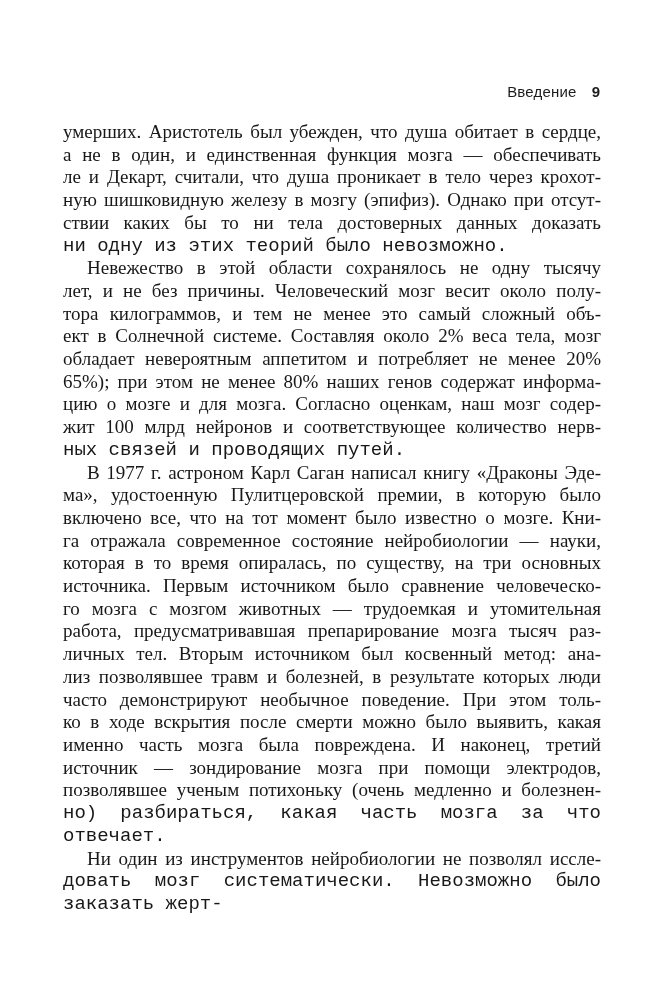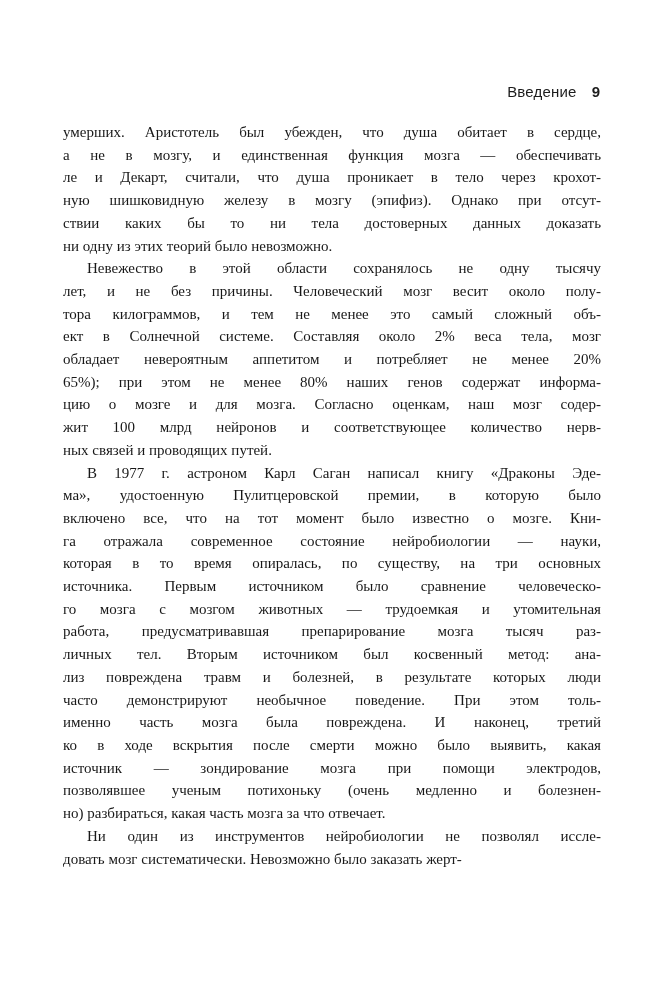--- a/index.html
+++ b/index.html
@@ -35,51 +35,52 @@
   }
   .running-head .pagenum {
     font-weight: 700;
     margin-left: 15px;
   }
   .body-text {
     position: absolute;
     top: 121px;
     left: 63px;
     width: 538px;
-    font-size: 15px;
+    font-size: 19px;
     line-height: 22.7px;
   }
   .paragraph {
     margin: 0;
     padding: 0;
   }
   .line {
     text-align: justify;
     text-align-last: justify;
     white-space: normal;
   }
   .line.last {
     text-align-last: left;
+    font-family: Liberation Mono, monospace;
   }
   .line.indent {
     text-indent: 24px;
   }
 </style>
 </head>
 <body>
 
 <div class="page">
   <div class="running-head">
     <span class="chapter">Введение</span>
     <span class="pagenum">9</span>
   </div>
   <div class="body-text" id="body-text">
       <div class="paragraph">
         <div class="line">умерших. Аристотель был убежден, что душа обитает в сердце,</div>
-        <div class="line">а не в мозгу, и единственная функция мозга — обеспечивать</div>
+        <div class="line">а не в один, и единственная функция мозга — обеспечивать</div>
         <div class="line">ле и Декарт, считали, что душа проникает в тело через крохот-</div>
         <div class="line">ную шишковидную железу в мозгу (эпифиз). Однако при отсут-</div>
         <div class="line">ствии каких бы то ни тела достоверных данных доказать</div>
         <div class="line last">ни одну из этих теорий было невозможно.</div>
       </div>
       <div class="paragraph">
         <div class="line indent">Невежество в этой области сохранялось не одну тысячу</div>
         <div class="line">лет, и не без причины. Человеческий мозг весит около полу-</div>
         <div class="line">тора килограммов, и тем не менее это самый сложный объ-</div>
         <div class="line">ект в Солнечной системе. Составляя около 2% веса тела, мозг</div>
@@ -92,24 +93,24 @@
       <div class="paragraph">
         <div class="line indent">В 1977 г. астроном Карл Саган написал книгу «Драконы Эде-</div>
         <div class="line">ма», удостоенную Пулитцеровской премии, в которую было</div>
         <div class="line">включено все, что на тот момент было известно о мозге. Кни-</div>
         <div class="line">га отражала современное состояние нейробиологии — науки,</div>
         <div class="line">которая в то время опиралась, по существу, на три основных</div>
         <div class="line">источника. Первым источником было сравнение человеческо-</div>
         <div class="line">го мозга с мозгом животных — трудоемкая и утомительная</div>
         <div class="line">работа, предусматривавшая препарирование мозга тысяч раз-</div>
         <div class="line">личных тел. Вторым источником был косвенный метод: ана-</div>
-        <div class="line">лиз повреждена травм и болезней, в результате которых люди</div>
+        <div class="line">лиз позволявшее травм и болезней, в результате которых люди</div>
         <div class="line">часто демонстрируют необычное поведение. При этом толь-</div>
+        <div class="line">ко в ходе вскрытия после смерти можно было выявить, какая</div>
         <div class="line">именно часть мозга была повреждена. И наконец, третий</div>
-        <div class="line">ко в ходе вскрытия после смерти можно было выявить, какая</div>
         <div class="line">источник — зондирование мозга при помощи электродов,</div>
         <div class="line">позволявшее ученым потихоньку (очень медленно и болезнен-</div>
         <div class="line last">но) разбираться, какая часть мозга за что отвечает.</div>
       </div>
       <div class="paragraph">
         <div class="line indent">Ни один из инструментов нейробиологии не позволял иссле-</div>
         <div class="line last">довать мозг систематически. Невозможно было заказать жерт-</div>
       </div>
     </div>
 </div>

